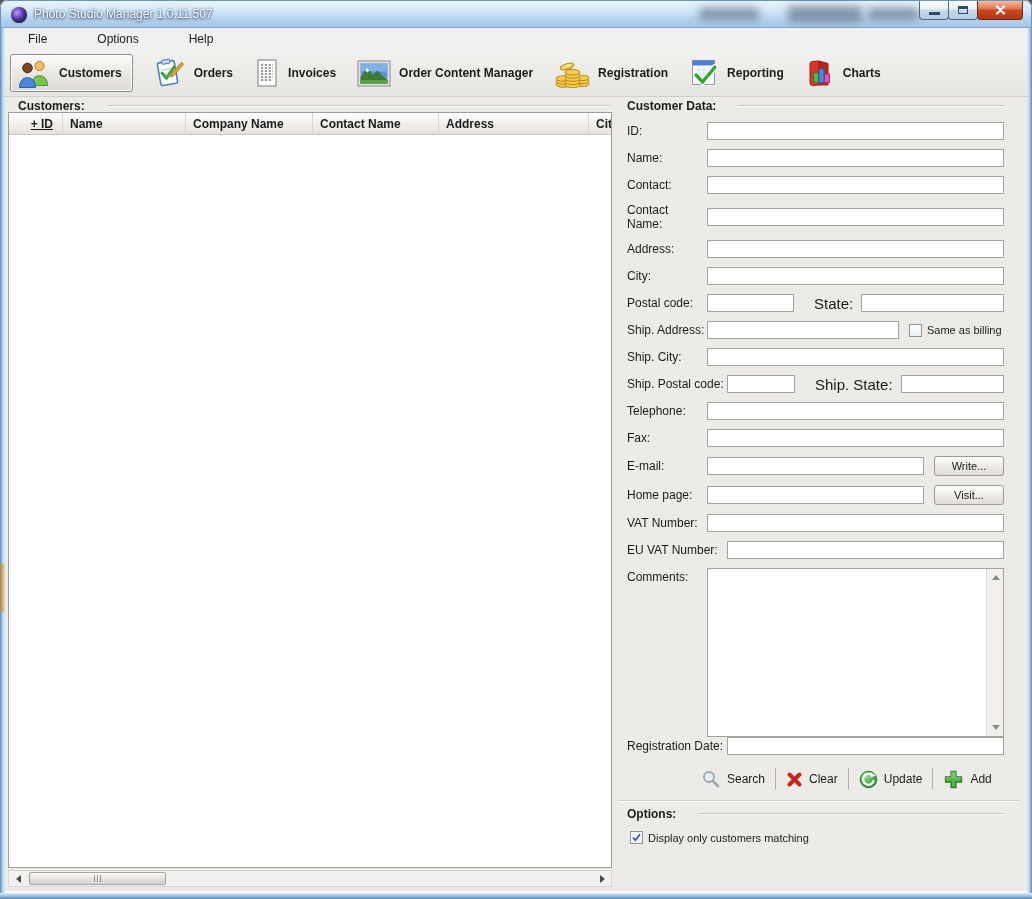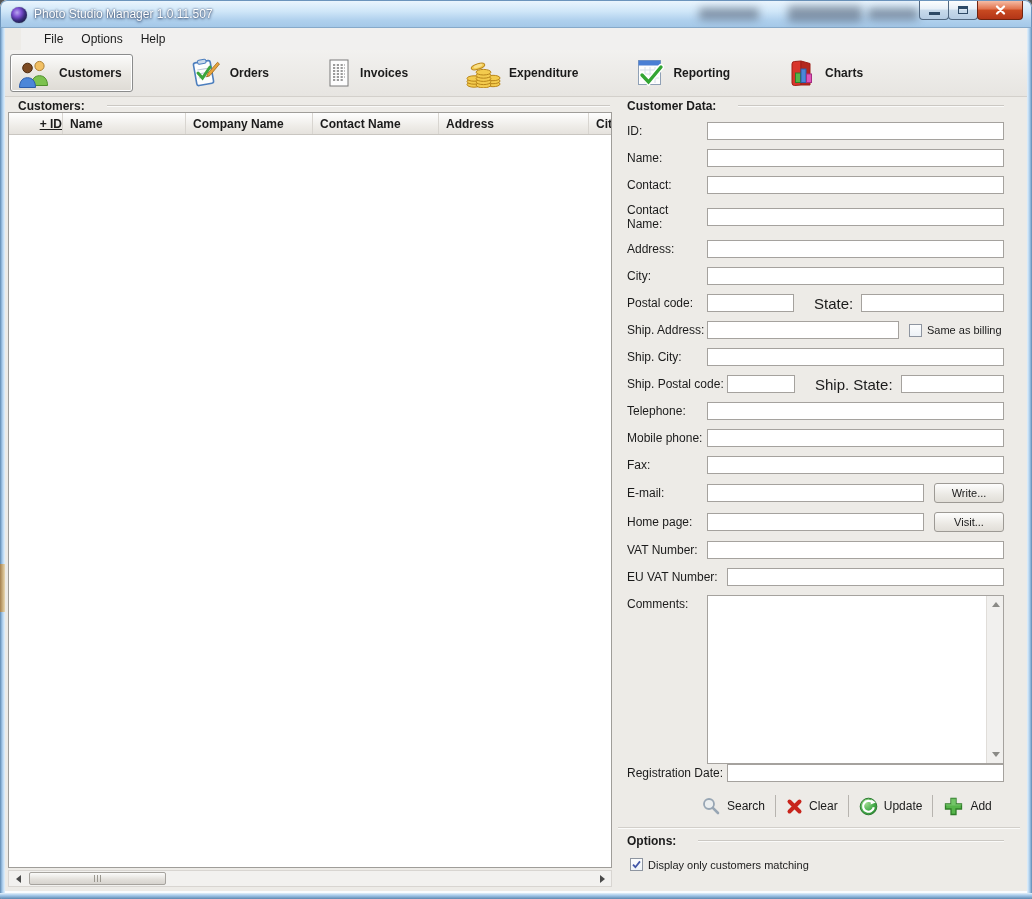--- a/index.html
+++ b/index.html
@@ -24,48 +24,48 @@
   .win-buttons { position:absolute; top:0; right:8px; display:flex; }
   .wbtn { width:30px; height:19px; margin-left:-1px; border:1px solid #516881; border-top:none;
     border-radius:0 0 4px 4px; display:flex; align-items:center; justify-content:center;
     background:linear-gradient(#FDFEFE 0%, #E7EFF7 45%, #C8DAEB 50%, #B5CCE3 100%); }
   .wbtn.close { width:46px; border-color:#71230E;
     background:linear-gradient(#F6BCA4 0%, #E1714B 45%, #C94A21 50%, #B23517 100%); }
   .glyph-min { width:11px; height:3px; background:#2E4A66; margin-top:6px; }
   .glyph-max { width:10px; height:8px; border:1px solid #2E4A66; border-top-width:3px; background:transparent; }
 
   
-  .menubar { position:absolute; top:28px; left:21px; right:5px; height:22px; background:#F1F0EF;
-    display:flex; align-items:center; padding-left:14px; font-size:12px; }
+  .menubar { position:absolute; top:28px; left:5px; right:5px; height:22px; background:#F1F0EF;
+    display:flex; align-items:center; padding-left:14px; font-size:12px;gap:32px; }
   .menu-item { padding:3px 9px; }
 
   
   .toolbar { position:absolute; top:50px; left:5px; right:5px; height:47px;
     background:linear-gradient(#F2F1EF, #E7E5E1); border-bottom:1px solid #D3D0CB;
-    display:flex; align-items:center; padding-left:5px;gap:36px; }
+    display:flex; align-items:center; padding-left:5px; }
   .tb-item { display:flex; align-items:center; gap:8px; margin-right:21px;
     font-weight:bold; font-size:12px; white-space:nowrap; }
   .tb-item.active { border:1px solid #8b8c8c; border-radius:3px; padding:3px 10px 3px 6px;
     background:linear-gradient(#FBFBFA, #E9E7E2 55%, #DEDBD5); box-shadow:inset 0 0 0 1px #fff; }
 
   
   .main { position:absolute; top:98px; left:5px; right:5px; bottom:6px; background:#EDEBE7; }
   .section-hd { display:flex; align-items:center; gap:22px; font-weight:bold; font-size:12px; }
   .section-hd .hline { flex:1; height:2px; border-top:1px solid #CBC8C3; border-bottom:1px solid #FAFAF9; }
 
   
   .left-panel { position:absolute; left:0; top:0; bottom:0; width:611px; }
   .left-panel .section-hd { position:absolute; left:13px; right:6px; top:1px; }
   .grid { position:absolute; left:3px; top:14px; width:604px; height:756px;
     border:1px solid #9F9D99; background:#fff; overflow:hidden; }
   .thead { display:flex; height:22px; background:linear-gradient(#FEFEFE, #EFEDE9 60%, #E5E2DD);
     border-bottom:1px solid #C9C6C1; font-weight:bold; font-size:12px; }
   .th { border-right:1px solid #D8D5D0; display:flex; align-items:center; padding-left:7px;
     overflow:hidden; white-space:nowrap; }
-  .th.c-id { width:54px; justify-content:flex-end; padding-left:0;text-decoration:underline; }
+  .th.c-id { width:54px; justify-content:flex-end; padding-right:9px; padding-left:0;text-decoration:underline; }
   .th.c-name { width:123px; } .th.c-company { width:127px; } .th.c-contact { width:126px; }
   .th.c-address { width:150px; } .th.c-city { flex:1; border-right:none; }
   .tbody { background:#fff; height:732px; }
 
   
   .hscroll { position:absolute; left:3px; top:772px; width:604px; height:17px;
     background:#F2F1EF; border:1px solid #D8D5D1; }
   .sb-btn { position:absolute; top:0; width:16px; height:15px; display:flex; align-items:center; justify-content:center; }
   .sb-btn.left { left:1px; } .sb-btn.right { right:1px; }
   .tri-left { width:0; height:0; border:4px solid transparent; border-right:5px solid #4A4A4A; margin-left:-4px; }
@@ -186,38 +186,49 @@
             <line x1="7" y1="10" x2="19" y2="10"></line>
           <line x1="7" y1="13" x2="19" y2="13"></line>
             <line x1="7" y1="16" x2="19" y2="16"></line>
           <line x1="7" y1="19" x2="19" y2="19"></line>
             <line x1="7" y1="22" x2="17" y2="22"></line>
         </g>
       </svg>
       <span>Invoices</span>
     </div>
     <div class="tb-item">
+      <svg width="34" height="27" viewBox="0 0 34 27">
+        <rect x="1" y="1" width="32" height="25" fill="#E2E2E0" stroke="#8A8A8A"></rect>
+        <rect x="3.5" y="3.5" width="27" height="20" fill="#5D93DB"></rect>
+        <rect x="3.5" y="3.5" width="27" height="8" fill="#7FB0E8"></rect>
+        <polygon points="3.5,17 10,7.5 16,14.5 20.5,10.5 30.5,20.5 30.5,23.5 3.5,23.5" fill="#3F7B37"></polygon>
+        <polygon points="8.2,10.2 10,7.5 12.4,10.4 10.4,12.6" fill="#EFF5FB"></polygon>
+        <rect x="3.5" y="20" width="27" height="3.5" fill="#57A33E"></rect>
+      </svg>
+      <span>Order Content Manager</span>
+    </div>
+    <div class="tb-item">
       <svg width="36" height="30" viewBox="0 0 36 30">
         <g fill="#F3CB4E" stroke="#B9861B">
           <ellipse cx="9" cy="26.5" rx="7" ry="2.7"></ellipse>
             <ellipse cx="9" cy="23.5" rx="7" ry="2.7"></ellipse>
           <ellipse cx="9" cy="20.5" rx="7" ry="2.7"></ellipse>
           <ellipse cx="28" cy="26" rx="7" ry="2.7"></ellipse>
             <ellipse cx="28" cy="23" rx="7" ry="2.7"></ellipse>
           <ellipse cx="28" cy="20" rx="7" ry="2.7"></ellipse>
           <ellipse cx="18.5" cy="27" rx="7.4" ry="2.8"></ellipse>
             <ellipse cx="18.5" cy="23.8" rx="7.4" ry="2.8"></ellipse>
           <ellipse cx="18.5" cy="20.6" rx="7.4" ry="2.8"></ellipse>
             <ellipse cx="18.5" cy="17.4" rx="7.4" ry="2.8"></ellipse>
           <ellipse cx="18.5" cy="14.2" rx="7.4" ry="2.8"></ellipse>
           <ellipse cx="13" cy="8.5" rx="7" ry="2.7" transform="rotate(-18 13 8.5)"></ellipse>
         </g>
         <ellipse cx="13" cy="8" rx="4.6" ry="1.5" transform="rotate(-18 13 8)" fill="#F9E08A"></ellipse>
       </svg>
-      <span>Expenditure</span>
+      <span>Registration</span>
     </div>
     <div class="tb-item">
       <svg width="30" height="30" viewBox="0 0 30 30">
         <rect x="3.5" y="2.5" width="22" height="24" fill="#FDFDFD" stroke="#8FA0B5"></rect>
         <rect x="3.5" y="2.5" width="22" height="5" fill="#4A7FD4"></rect>
         <g stroke="#D6DEE8">
             <line x1="5" y1="12" x2="24" y2="12"></line>
             <line x1="5" y1="16" x2="24" y2="16"></line>
           <line x1="5" y1="20" x2="24" y2="20"></line>
             <line x1="10" y1="9" x2="10" y2="25"></line>
@@ -324,24 +335,20 @@
 
       <div class="frow">
         <label class="flabel wide">Ship. Postal code:</label>
         <input class="finput w68" value="" style="">
         <span class="sublabel">Ship. State:</span>
         <input class="finput" value="" style="">
       </div>
 
       <div class="frow">
           <label class="flabel">Telephone:</label>
-          <input class="finput" value="" style="">
-        </div>
-      <div class="frow">
-          <label class="flabel">Mobile phone:</label>
           <input class="finput" value="" style="">
         </div>
       <div class="frow">
           <label class="flabel">Fax:</label>
           <input class="finput" value="" style="">
         </div>
 
       <div class="frow">
         <label class="flabel">E-mail:</label>
         <input class="finput w217" value="" style="">

